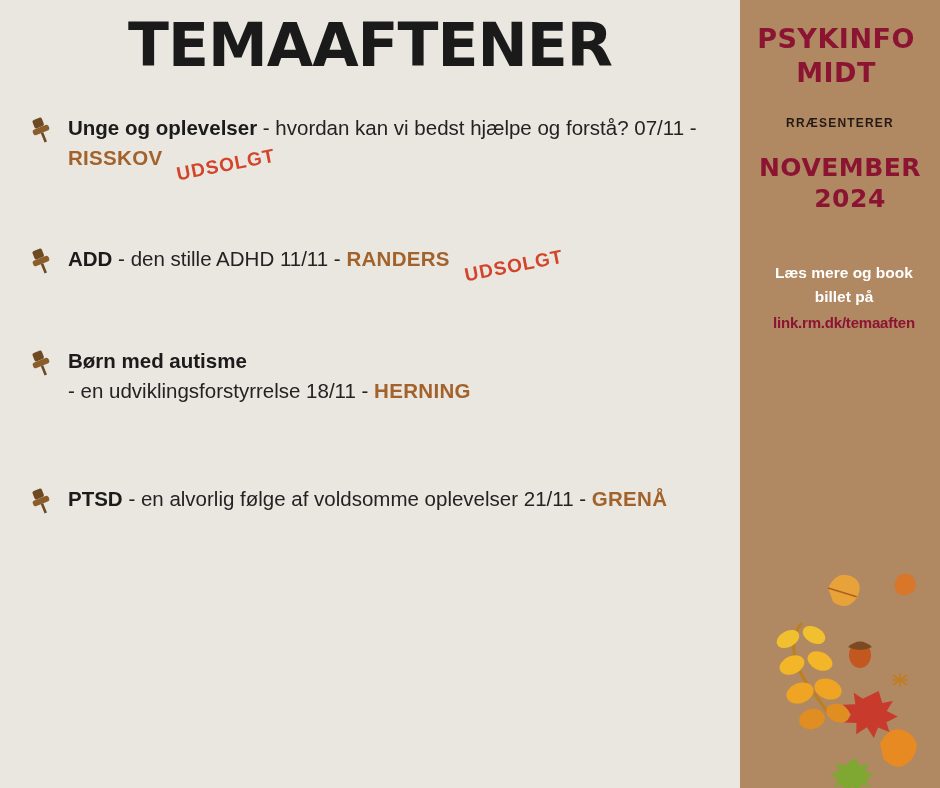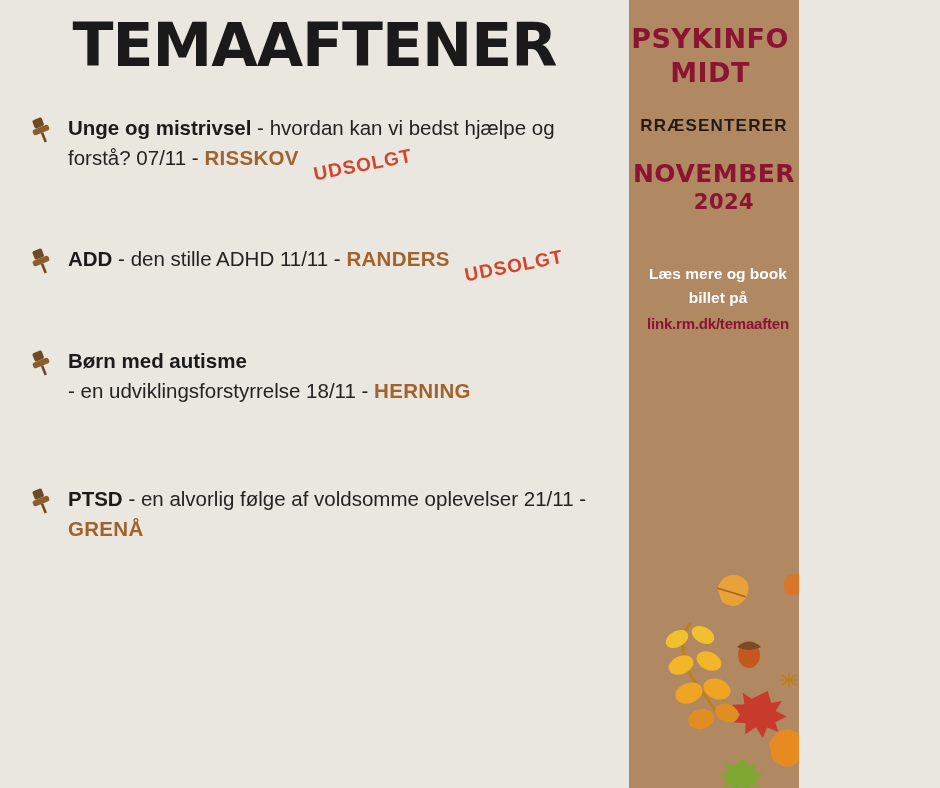--- a/index.html
+++ b/index.html
@@ -8,21 +8,21 @@
   }
   body {
     width: 940px;
     height: 788px;
     font-family: "Liberation Sans", sans-serif;
     background: #EAE6E0;
     overflow: hidden;
   }
   .poster {
     position: relative;
-    width: 799px;
+    width: 940px;
     height: 788px;
     background: #EAE6E0;
     display: flex;
   }
   
   .left {
     position: relative;
     width: 740px;
     height: 788px;
     background: #EAE6E0;
@@ -104,38 +104,38 @@
     font-weight: bold;
     font-size: 27px;
     line-height: 1.25;
     color: #8C1433;
     margin: 0 8px 0 0;
     letter-spacing: 0.5px;
   }
   .presents {
     font-family: "Liberation Sans", sans-serif;
     font-weight: bold;
-    font-size: 17px;
+    font-size: 12px;
     letter-spacing: 1.2px;
     color: #241a14;
     margin-top: 26px;
   }
   .month {
     font-family: "DejaVu Sans", sans-serif;
     font-weight: bold;
     font-size: 25px;
     line-height: 1.3;
     color: #8C1433;
     margin-top: 22px;
     letter-spacing: 0.5px;
   }
   .year {
     font-family: "DejaVu Sans", sans-serif;
     font-weight: bold;
-    font-size: 21px;
+    font-size: 25px;
     color: #8C1433;
     letter-spacing: 0.5px;
     padding-left: 20px;
   }
   .booking {
     font-family: "Liberation Sans", sans-serif;
     font-size: 15.5px;
     line-height: 1.55;
     color: #ffffff;
     margin-top: 48px;
@@ -174,21 +174,21 @@
       <li class="event" style="margin-top:8px;">
         <span class="pin">
           <svg width="30" height="30" viewBox="0 0 30 30">
             <g transform="rotate(-22 15 15)">
               <rect x="10" y="3" width="10" height="9" rx="2" fill="#6E4A22"></rect>
               <rect x="6.5" y="12" width="17" height="6" rx="2.5" fill="#8A5E2B"></rect>
               <rect x="13.6" y="18" width="2.6" height="10" fill="#6E4A22"></rect>
             </g>
           </svg>
         </span>
-        <span class="etext"><span class="strong">Unge og mistrivsel</span><span> - hvordan kan vi bedst hjælpe og forstå? 07/11 - </span><span class="place">RISSKOV</span></span><span class="sold">UDSOLGT</span>
+        <span class="etext"><span class="strong">Unge og oplevelser</span><span> - hvordan kan vi bedst hjælpe og forstå? 07/11 - </span><span class="place">RISSKOV</span></span><span class="sold">UDSOLGT</span>
       </li>
 
       <li class="event" style="margin-top:72px;">
         <span class="pin">
           <svg width="30" height="30" viewBox="0 0 30 30">
             <g transform="rotate(-22 15 15)">
               <rect x="10" y="3" width="10" height="9" rx="2" fill="#6E4A22"></rect>
               <rect x="6.5" y="12" width="17" height="6" rx="2.5" fill="#8A5E2B"></rect>
               <rect x="13.6" y="18" width="2.6" height="10" fill="#6E4A22"></rect>
             </g>

